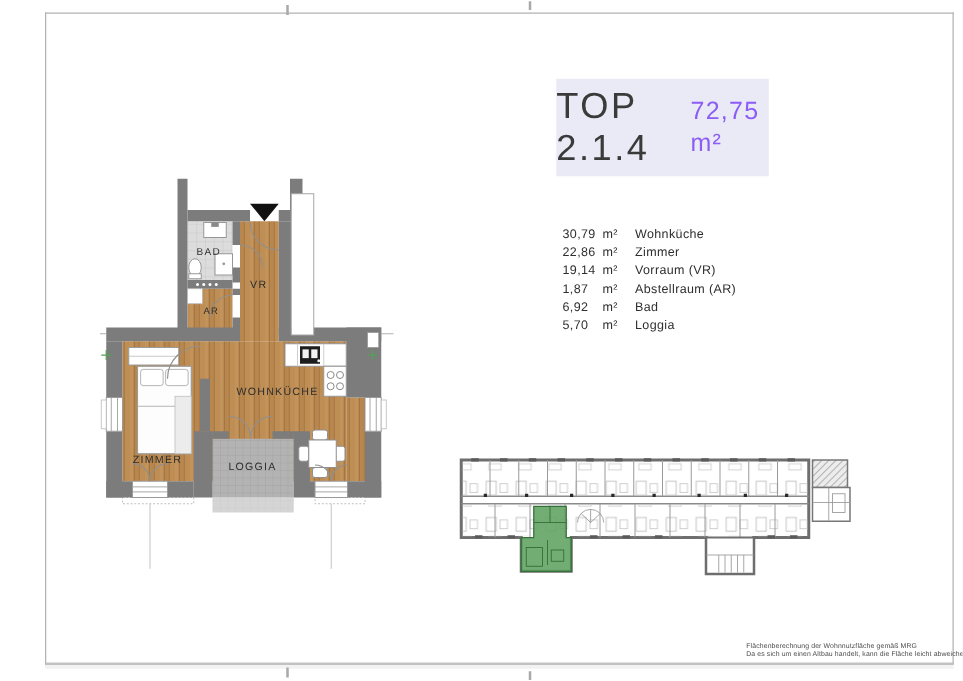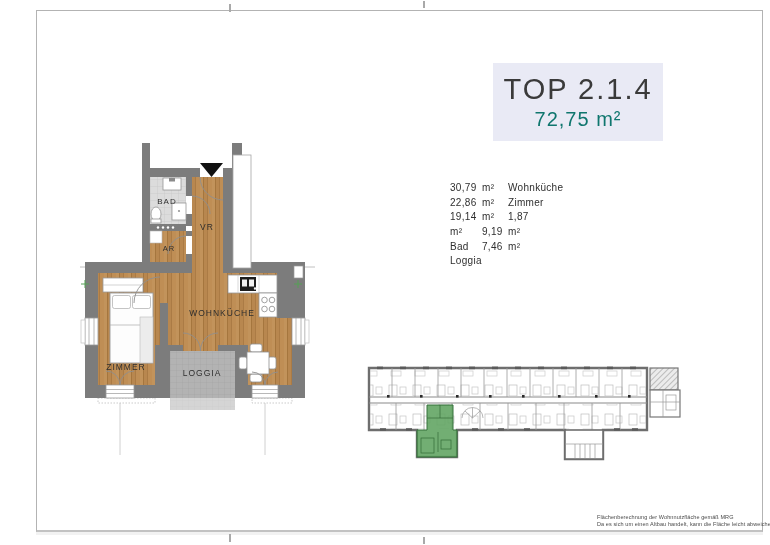--- a/index.html
+++ b/index.html
@@ -9,28 +9,28 @@
   }
   .frame{
     position:absolute;left:36px;top:10px;width:725px;height:519px;
     border:1px solid #b3b3b3;border-bottom:2px solid #c2c2c2;
     box-shadow:0 3px 0 rgba(0,0,0,0.05);
     background:#ffffff;
   }
   .edge-tick{position:absolute;background:#a9a9a9;}
   .title-block{
     position:absolute;left:445px;top:63px;width:170px;height:78px;
-    background:#e9eaf5;display:flex;flex-direction:column;
-    align-items:center;justify-content:center;margin-left:48px;
+    background:#e9eaf5;display:flex;flex-direction:row;
+    align-items:center;justify-content:center;
   }
   .title-main{
     font-size:29px;color:#3a3a3a;letter-spacing:2px;line-height:34px;
   }
   .title-sub{
-    font-size:20px;color:#0f766e;letter-spacing:1px;line-height:26px;
+    font-size:20px;color:#8b5cf6;letter-spacing:1px;line-height:26px;
   }
   .room-list{
     position:absolute;left:450px;top:182px;width:230px;
     display:grid;grid-template-columns:32px 26px auto;
     grid-auto-rows:14.7px;
     font-size:10px;color:#2f2f2f;letter-spacing:0.3px;
   }
   .room-list span{white-space:nowrap;}
   .plan-wrap{position:absolute;left:80px;top:130px;width:235px;height:335px;}
   .overview-wrap{position:absolute;left:362px;top:352px;width:336px;height:116px;}
@@ -58,26 +58,28 @@
 
 <div class="room-list">
   <span>30,79</span>
     <span>m²</span>
     <span>Wohnküche</span>
   <span>22,86</span>
     <span>m²</span>
     <span>Zimmer</span>
   <span>19,14</span>
     <span>m²</span>
+    <span>Vorraum (VR)</span>
   <span>1,87</span>
     <span>m²</span>
-  <span>9,19</span>
+    <span>Abstellraum (AR)</span>
+  <span>6,92</span>
     <span>m²</span>
     <span>Bad</span>
-  <span>7,46</span>
+  <span>5,70</span>
     <span>m²</span>
     <span>Loggia</span>
 </div>
 
 <div class="plan-wrap">
 <svg width="235" height="335" viewBox="0 0 235 335">
   <defs>
     <pattern id="wood" width="12" height="12" patternUnits="userSpaceOnUse">
       <rect width="12" height="12" fill="#b8874f"></rect>
       <rect x="0" width="3" height="12" fill="#c2935b"></rect>

